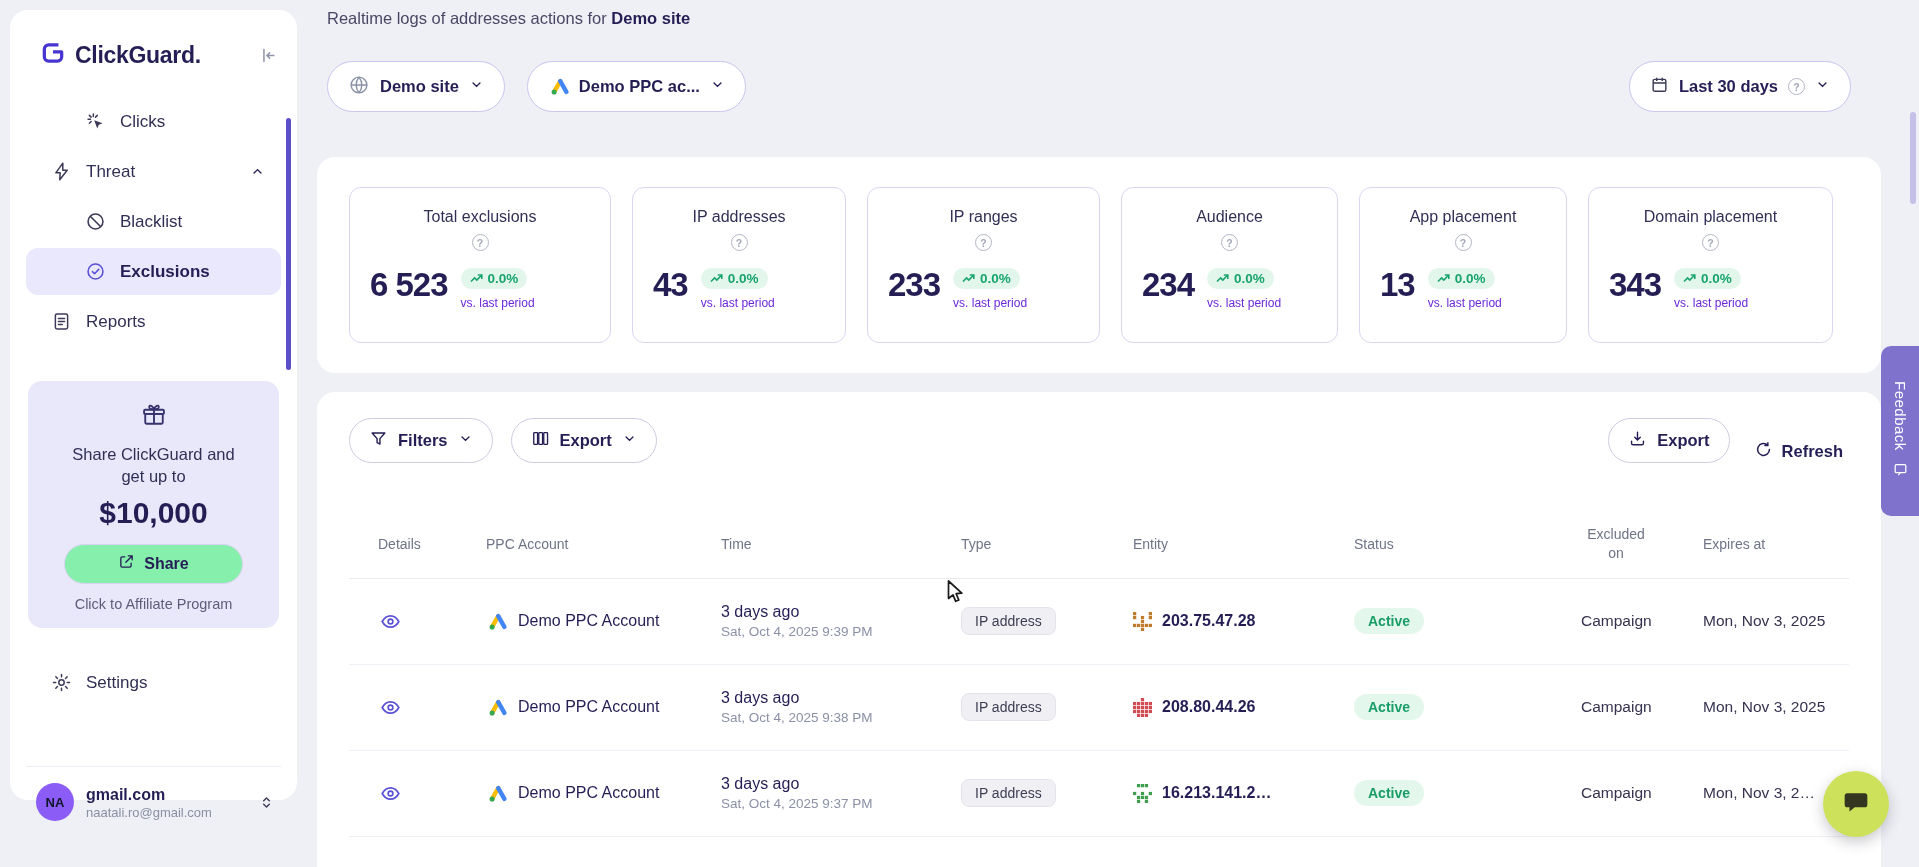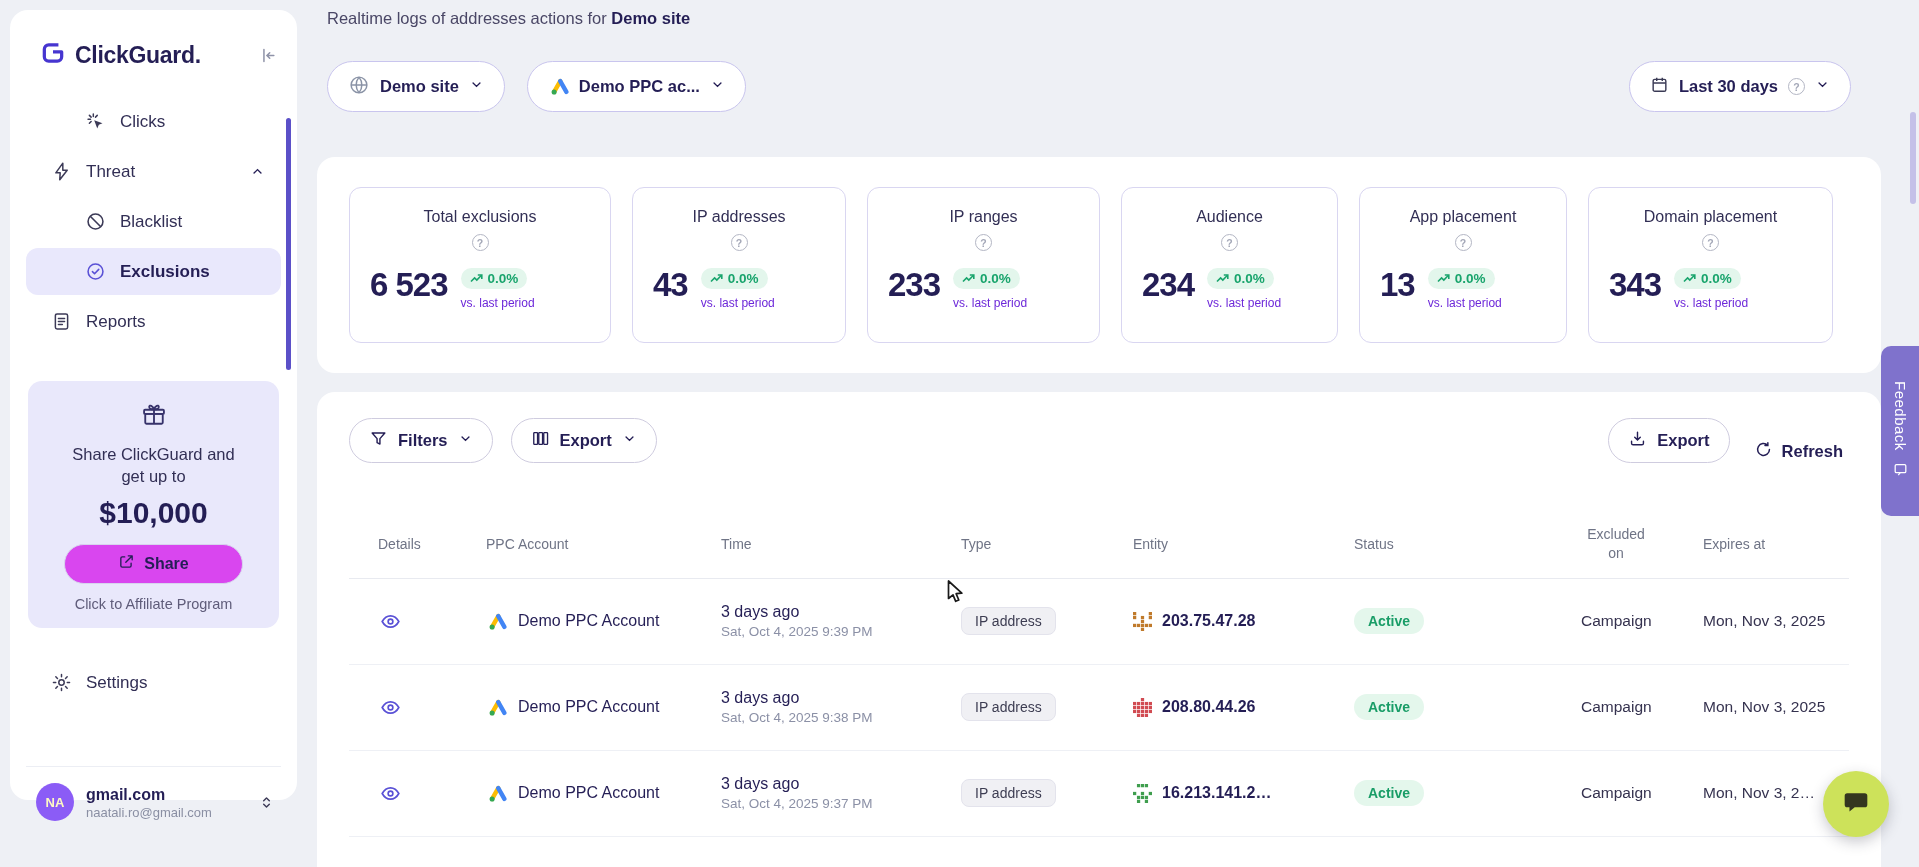--- a/index.html
+++ b/index.html
@@ -21,29 +21,29 @@
   .nav-item.active { background:#e9e8fc; font-weight:600; color:#241e55; }
   .nicon { width:22px; height:22px; display:flex; align-items:center; justify-content:center; }
   .nav-chevron { margin-left:auto; margin-right:16px; display:flex; }
   .side-scrollbar { position:absolute; right:6px; top:20px; width:5px; height:252px;
                     background:#5b50c8; border-radius:3px; }
   .promo { margin:36px 18px 0; background:#e9e8fb; border-radius:14px;
            padding:20px 14px 16px; text-align:center; }
   .promo-headline { margin:10px auto 4px; width:182px; font-size:16.5px; line-height:1.35;
                     color:#322f55; font-weight:500; }
   .promo-amount { font-size:30px; font-weight:800; color:#241e55; margin:8px 0 14px; }
-  .promo-share { height:40px; margin:0 22px 12px; background:#d946ef; border:1px solid #d7d4ee;
+  .promo-share { height:40px; margin:0 22px 12px; background:#86efac; border:1px solid #d7d4ee;
                  border-radius:999px; display:flex; align-items:center; justify-content:center;
                  gap:9px; font-size:16px; font-weight:600; color:#241e55; cursor:pointer; }
   .promo-footer { font-size:14.5px; color:#5f5c7a; cursor:pointer; }
   .settings-row { display:flex; align-items:center; gap:14px; margin:44px 0 0 40px;
                   font-size:17px; font-weight:500; color:#322f55; cursor:pointer; }
   .user { position:absolute; left:16px; right:16px; top:756px; border-top:1px solid #eceef4;
           padding:16px 6px 0 10px; display:flex; align-items:center; gap:12px; cursor:pointer; }
-  .avatar { width:38px; height:38px; border-radius:50%; background:#8b5cf6; color:#fef9c3;
+  .avatar { width:38px; height:38px; border-radius:50%; background:#8b5cf6; color:#0f172a;
             font-size:13px; font-weight:700; display:flex; align-items:center; justify-content:center; flex:none; }
   .user-name { font-size:16px; font-weight:600; color:#241e55; line-height:1.25; }
   .user-email { font-size:13px; color:#8a8fa3; }
   .user-sort { margin-left:auto; display:flex; }
 
   
   .subtitle { position:absolute; left:327px; top:9px; font-size:16.5px; color:#4a4766; }
   .subtitle b { color:#241e55; font-weight:700; }
   .selector-bar { position:absolute; left:327px; top:61px; width:1524px;
                   display:flex; gap:22px; align-items:center; }

